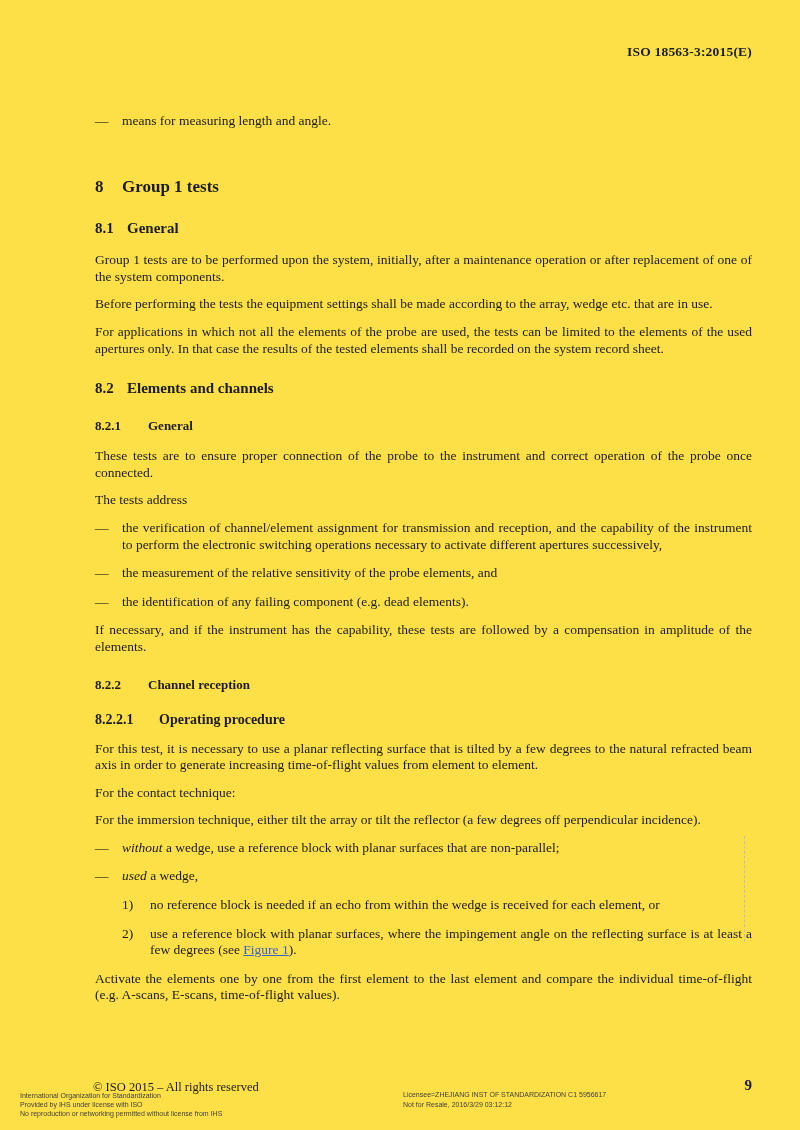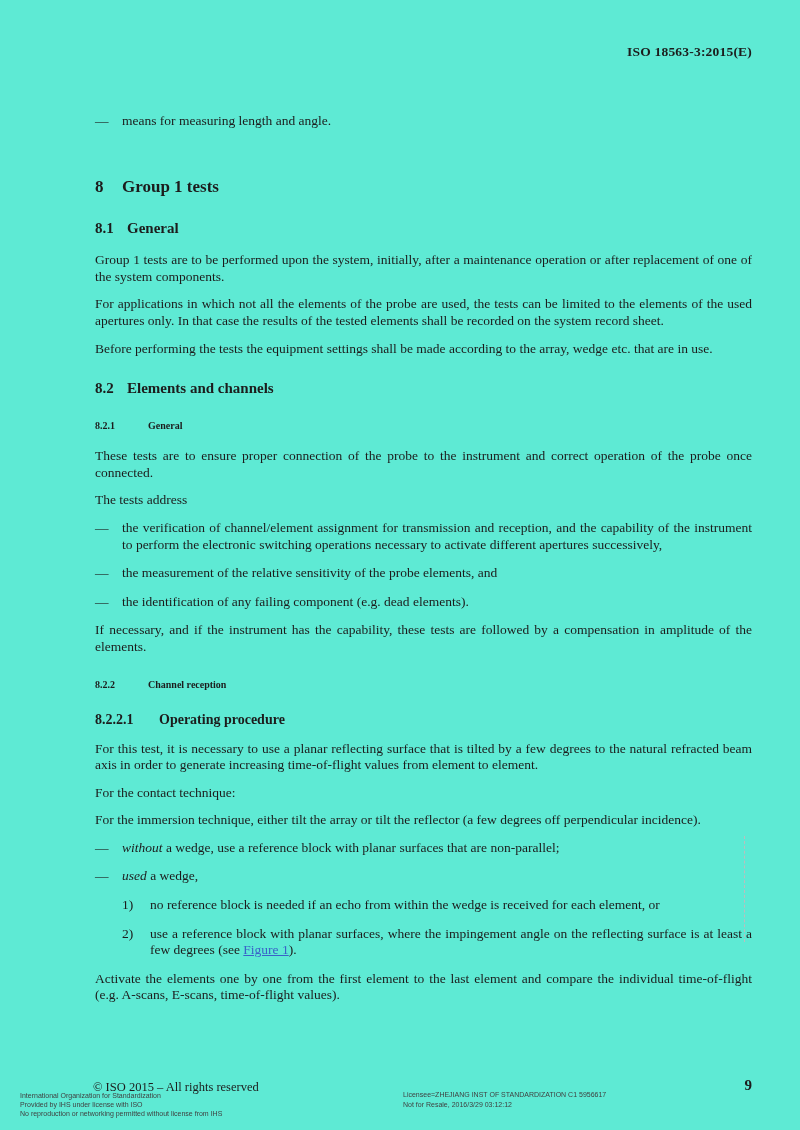--- a/index.html
+++ b/index.html
@@ -1,19 +1,19 @@
 <!DOCTYPE html>
 <html style="--link-color: #3a62c8;"><head>
 <meta charset="utf-8">
 <style>
   html,body { margin:0; padding:0; background:#e8e8e8; }
   .page {
     position:relative;
     width:800px; height:1130px;
-    background:#5eead4;
+    background:#fde047;
     font-family:"Liberation Serif", serif;
     color:#1c1c1c;
     overflow:hidden;
     margin:0 auto;
   }
   .content {
     position:absolute; left:95px; top:44px; width:657px;
     font-size:13.5px; line-height:16.6px;
   }
   .doc-code {
@@ -22,21 +22,21 @@
   }
   p.body-p { margin:0 0 11px 0; text-align:justify; }
   p.body-p.no-just { text-align:left; }
 
   .h-sec { display:flex; font-weight:bold; margin:0; }
   .h-sec .num { flex:0 0 auto; }
   .h1 { font-size:17px; line-height:20px; margin:48px 0 22px 0; }
   .h1 .num { min-width:27px; }
   .h2 { font-size:15px; line-height:18px; margin:22px 0 15px 0; }
   .h2 .num { min-width:32px; }
-  .h3 { font-size:10px; line-height:17px; margin:20px 0 14px 0;align-items:center; }
+  .h3 { font-size:13px; line-height:17px; margin:20px 0 14px 0;align-items:center; }
   .h3 .num { min-width:53px; }
   .h4 { font-size:14px; line-height:17px; margin:18px 0 13px 0;align-items:center; }
   .h4 .num { min-width:64px; }
 
   .dash-item {
     position:relative; padding-left:27px; margin:0 0 12px 0;
     text-align:justify;
   }
   .dash-item .dash { position:absolute; left:0; top:0; }
   .num-item {
@@ -92,22 +92,22 @@
       <span class="num">8</span>
       <span>Group 1 tests</span>
     </div>
 
     <div class="h-sec h2">
       <span class="num">8.1</span>
       <span>General</span>
     </div>
 
     <p class="body-p">Group 1 tests are to be performed upon the system, initially, after a maintenance operation or after replacement of one of the system components.</p>
+    <p class="body-p">Before performing the tests the equipment settings shall be made according to the array, wedge etc. that are in use.</p>
     <p class="body-p">For applications in which not all the elements of the probe are used, the tests can be limited to the elements of the used apertures only. In that case the results of the tested elements shall be recorded on the system record sheet.</p>
-    <p class="body-p">Before performing the tests the equipment settings shall be made according to the array, wedge etc. that are in use.</p>
 
     <div class="h-sec h2">
       <span class="num">8.2</span>
       <span>Elements and channels</span>
     </div>
 
     <div class="h-sec h3">
       <span class="num">8.2.1</span>
       <span>General</span>
     </div>

